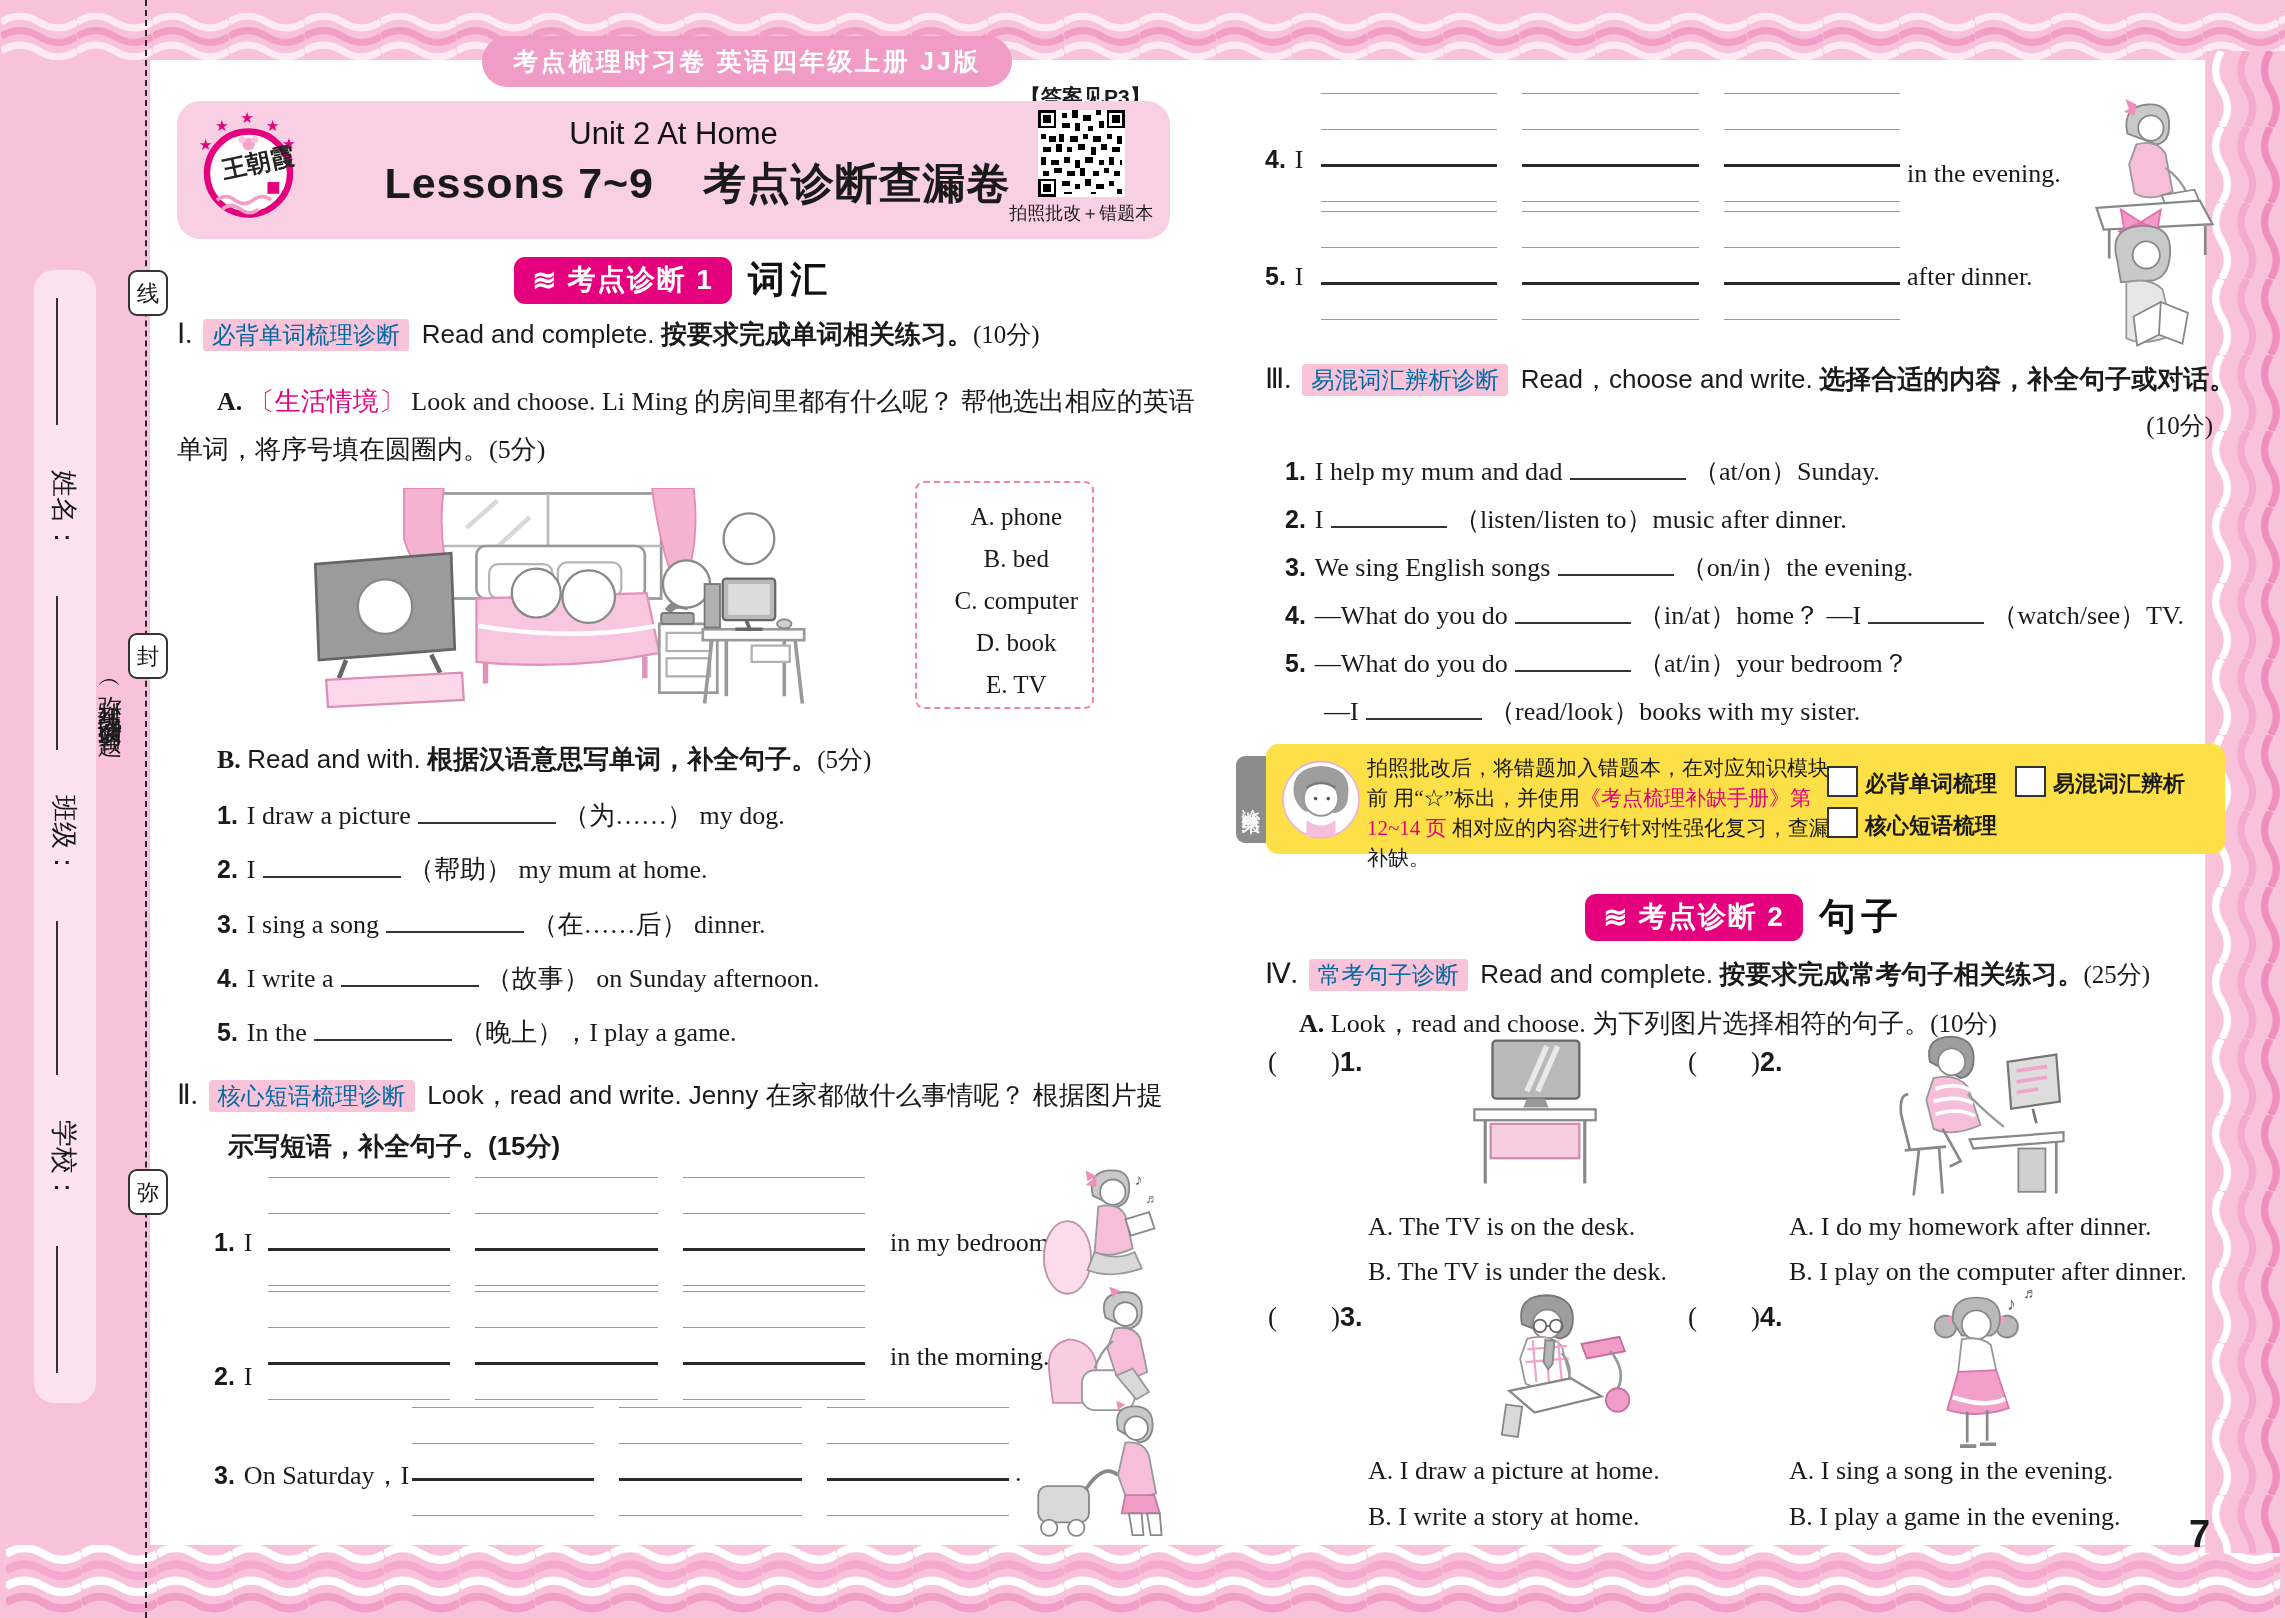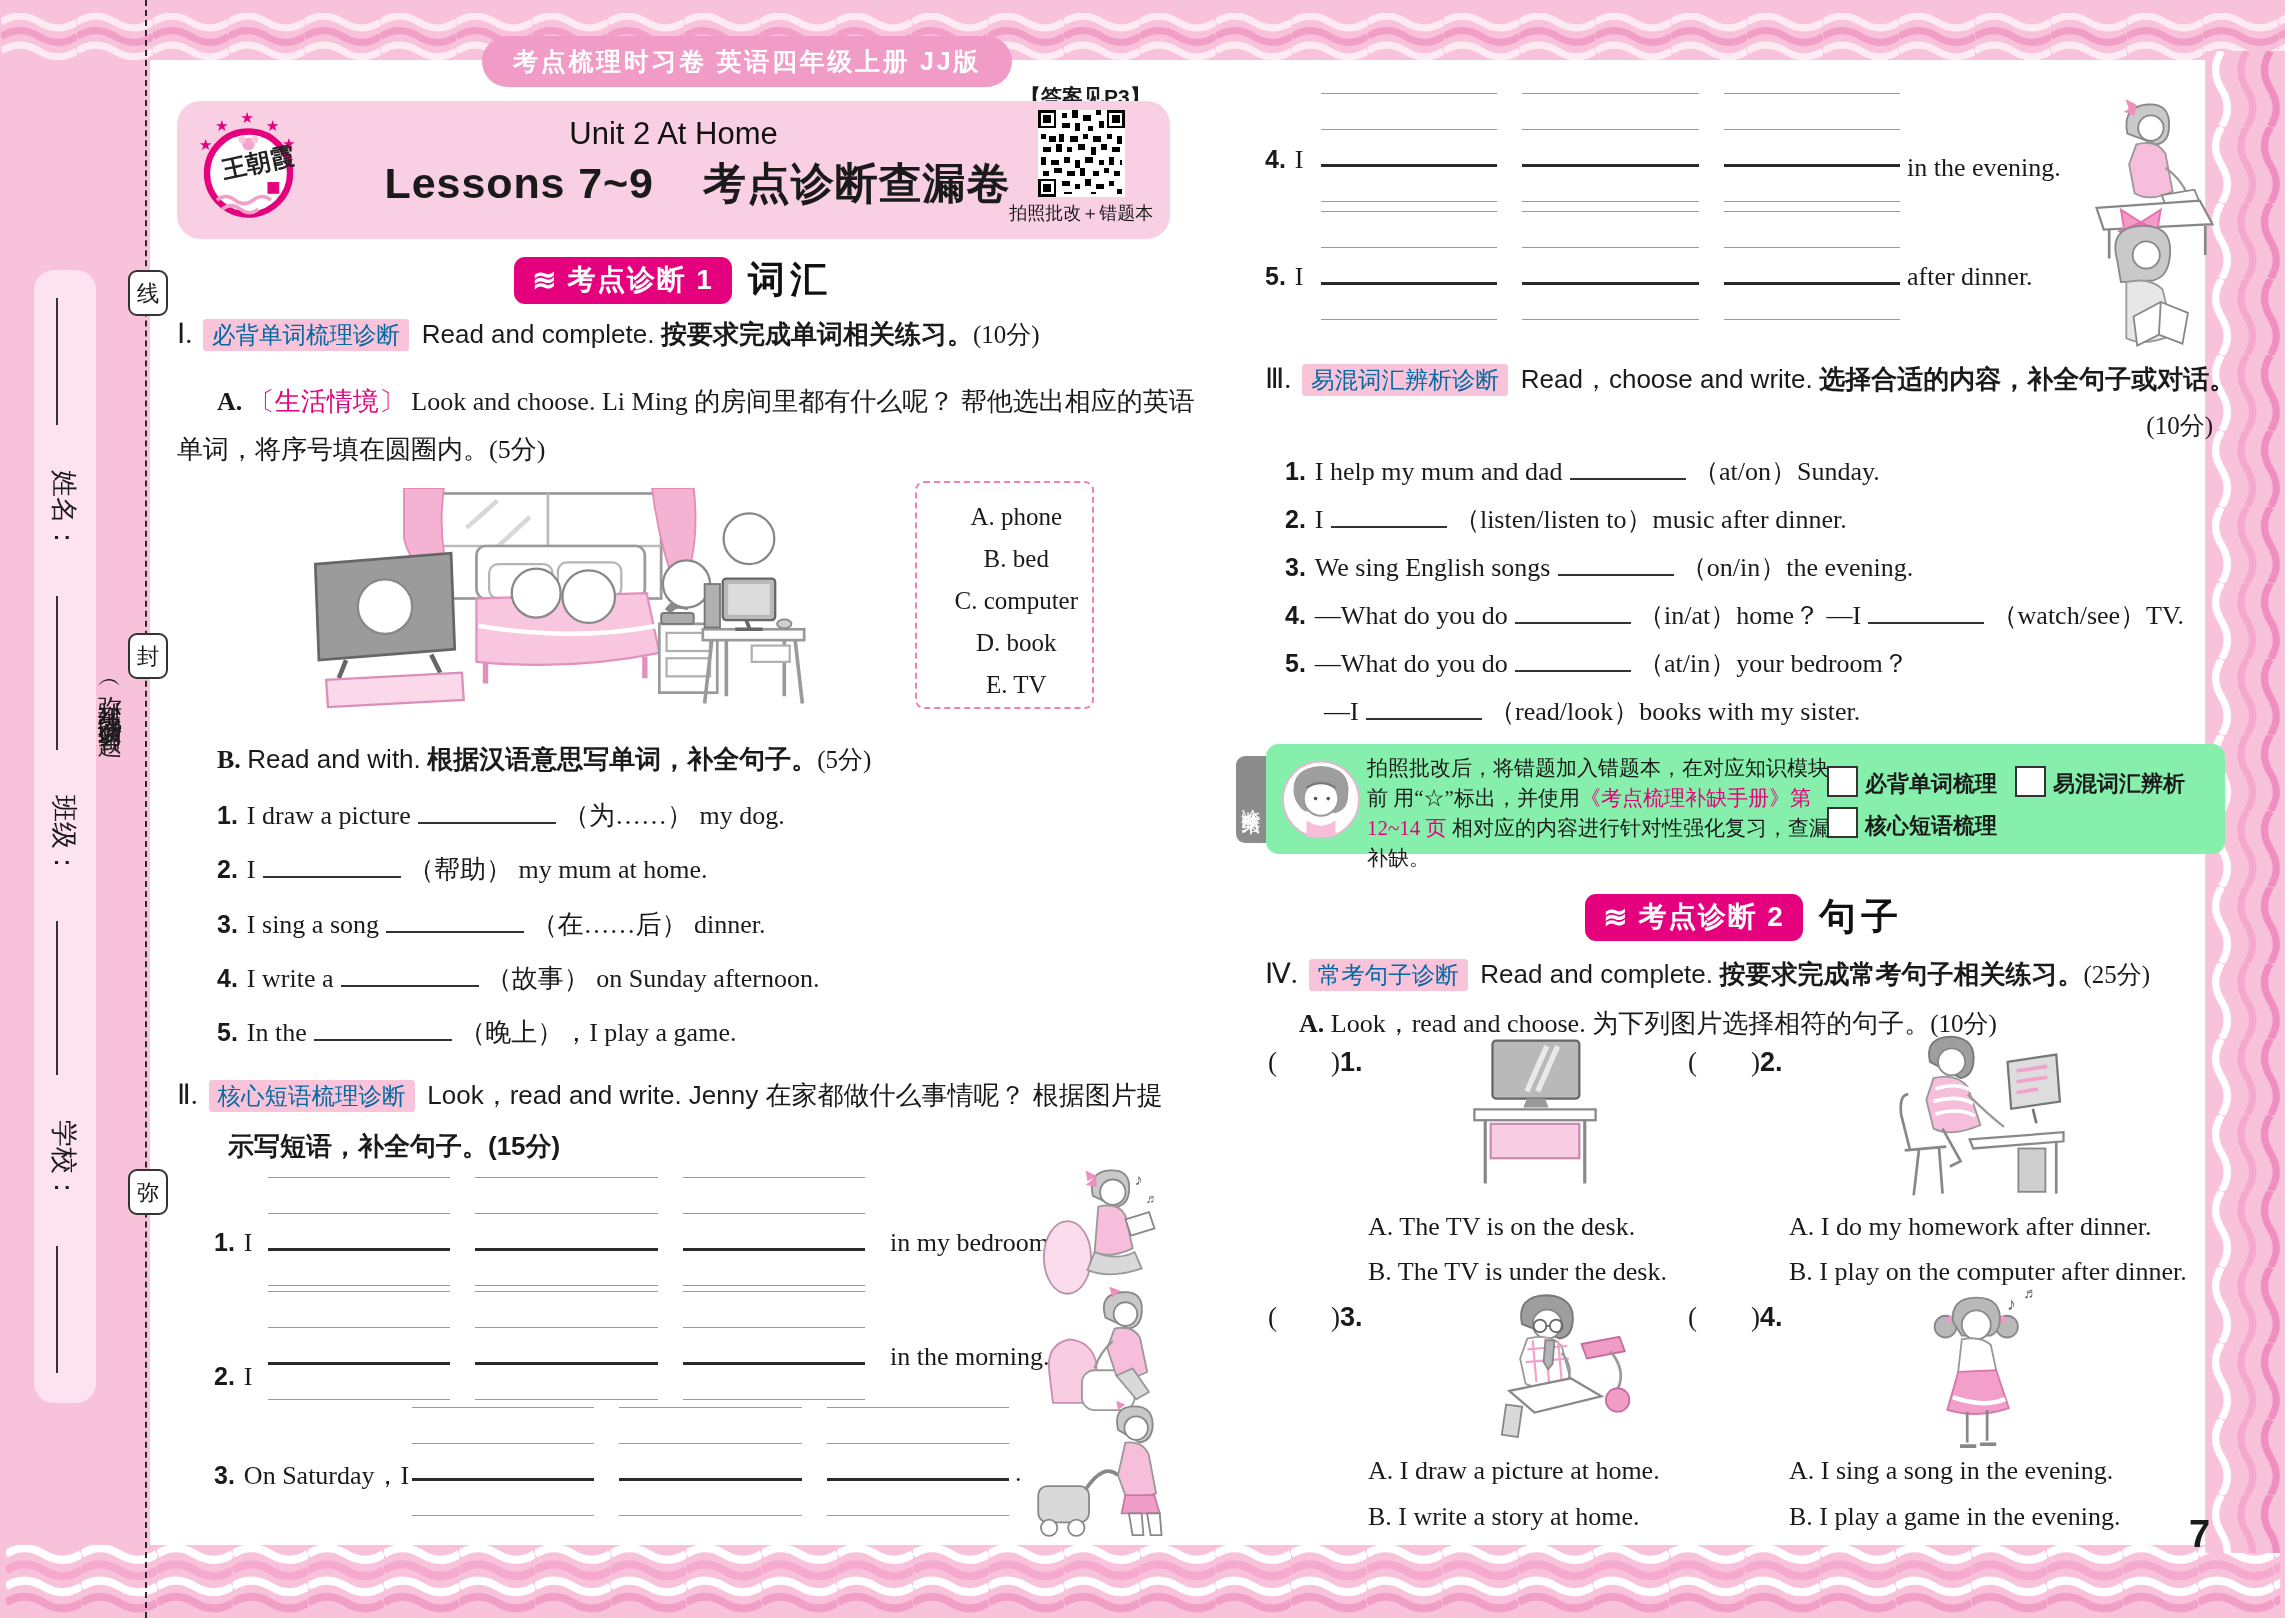--- a/index.html
+++ b/index.html
@@ -48,21 +48,21 @@
   .opt-box div{font-size:25px;line-height:42px;text-align:center;}
   
   .wgrid{position:absolute;display:flex;flex-direction:column;justify-content:space-between;height:110px;}
   .wrow{display:flex;gap:25px;height:1.8px;}
   .wrow i{flex:1;border-bottom:1.8px solid #9a9a9a;}
   .wrow:nth-child(3) i{border-bottom:3.2px solid #2a2a2a;}
   
   .diag-tab{left:1236px;top:756px;width:30px;height:87px;background:#8c8c8c;color:#fff;border-radius:9px 0 0 9px;
       writing-mode:vertical-rl;display:flex;align-items:center;justify-content:center;
       font-family:"Liberation Sans",sans-serif;font-size:19px;letter-spacing:2.7px;}
-  .diag-box{left:1266px;top:744px;width:959px;height:110px;background:#86efac;border-radius:12.7px;}
+  .diag-box{left:1266px;top:744px;width:959px;height:110px;background:#fde047;border-radius:12.7px;}
   .diag-text{position:absolute;left:101px;top:9px;width:470px;font-size:21px;line-height:30px;}
   .cb{position:absolute;width:27px;height:27px;background:#fff;border:2.3px solid #333;}
   .cb-lab{position:absolute;font-family:"Liberation Sans",sans-serif;font-weight:700;font-size:22px;}
   
   .qp{font-size:27px;}
   .qp b{font-family:"Liberation Sans",sans-serif;font-size:27px;}
   
   .seal-dash{left:145px;top:0;height:1618px;border-left:2.7px dashed #2a2a2a;z-index:6;}
   .name-band{left:34px;top:270px;width:62px;height:1133px;background:#fde2ef;border-radius:20px;z-index:4;}
   .name-rot{left:94px;top:271px;width:1129px;height:60px;transform:rotate(90deg);transform-origin:top left;
@@ -432,21 +432,21 @@
         <i></i>
         <i></i>
         <i></i>
       </div>
       <div class="wrow">
         <i></i>
         <i></i>
         <i></i>
       </div>
   </div>
-  <div class="ln" style="left:1907px;top:153px;">in the evening.</div>
+  <div class="ln" style="left:1907px;top:159px;">in the evening.</div>
   <svg class="fig" style="left:2091px;top:90px;" width="127" height="174" viewBox="0 0 140 192">
     <path d="M40 48 Q34 18 62 16 Q88 14 86 42 Q85 58 72 60 Z" fill="#c9c9c9" stroke="#888" stroke-width="2"></path>
     <path d="M50 16 l-12 -6 4 12 z M50 16 l-14 8 12 4 z" fill="#ef8fbe"></path>
     <circle cx="66" cy="42" r="14" fill="#fff" stroke="#888" stroke-width="2"></circle>
     <path d="M50 60 Q72 54 82 70 L90 112 Q64 124 48 114 L42 82 Z" fill="#f6bedb" stroke="#999" stroke-width="2"></path>
     <path d="M82 86 Q98 96 108 118" stroke="#999" fill="none" stroke-width="2.5"></path>
     <path d="M78 116 l36 -6 6 14 -36 8 z" fill="#fff" stroke="#888" stroke-width="2"></path>
     <path d="M6 130 L120 122 134 148 14 154 Z" fill="#fff" stroke="#888" stroke-width="2.5"></path>
     <path d="M20 154 l0 32 M126 150 l0 32" stroke="#888" stroke-width="3"></path>
   </svg>

